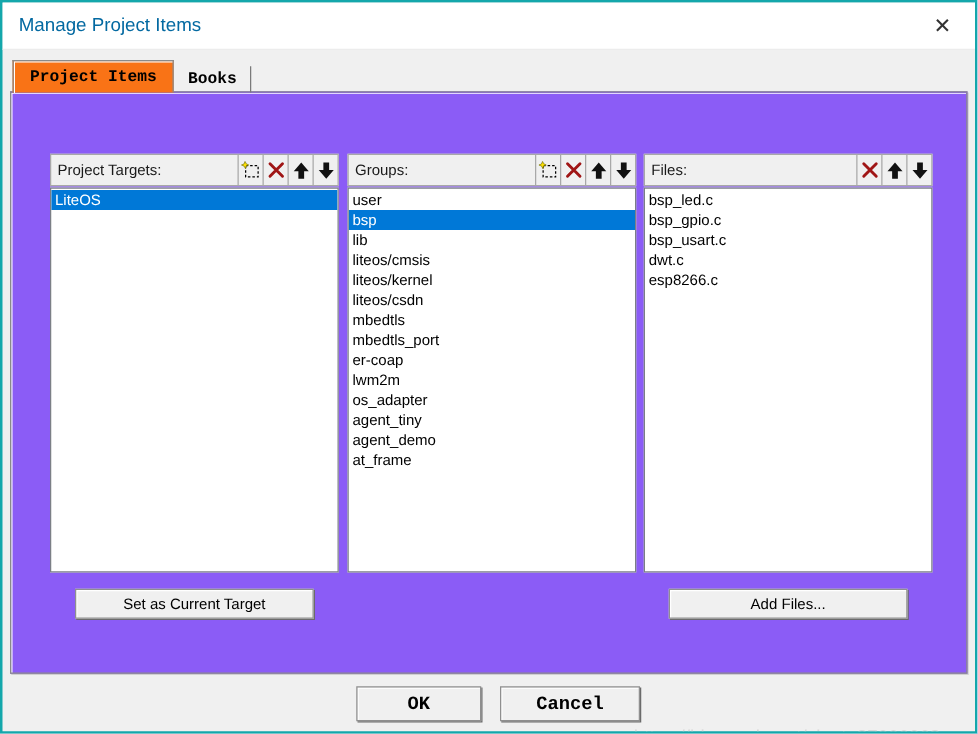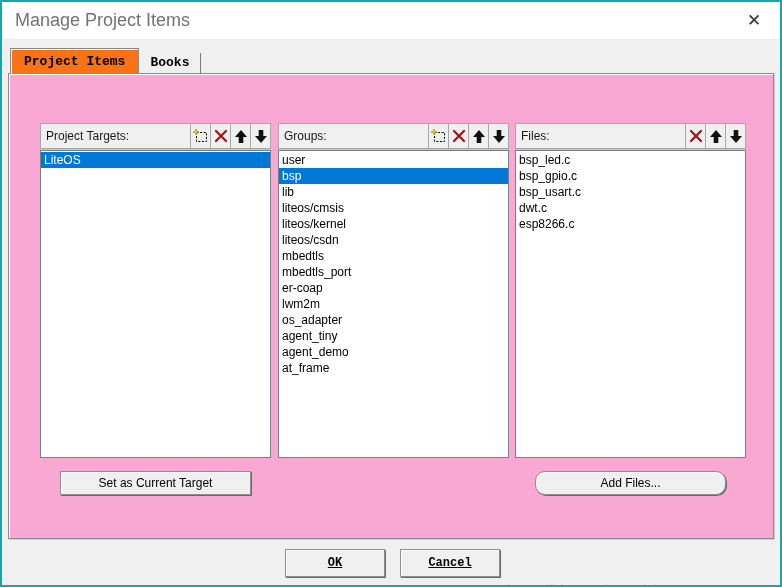--- a/index.html
+++ b/index.html
@@ -5,46 +5,46 @@
   html,body{margin:0;padding:0;background:#ffffff;}
   *{box-sizing:border-box;}
   .window{
     position:relative;width:782px;height:587px;
     border:2px solid #14a7ab;background:#f0f0f0;
     font-family:"Liberation Sans",sans-serif;color:#000;overflow:hidden;
   }
   
   .titlebar{position:absolute;left:0;top:0;width:100%;height:38px;background:#ffffff;
     display:flex;align-items:center;padding-left:13px;border-bottom:1px solid #ececec;}
-  .title{font-size:18px;color:#737373;}
+  .title{font-size:15px;color:#0369a1;}
   .close-btn{position:absolute;right:14px;top:7px;width:24px;height:24px;
     font-size:17px;line-height:24px;text-align:center;color:#333;font-weight:400;cursor:default;}
   
   .tabstrip{position:absolute;left:8px;top:46px;height:26px;display:flex;align-items:flex-end;z-index:3;}
   .tab{font-family:"Liberation Mono",monospace;font-weight:700;font-size:13px;white-space:nowrap;}
   .tab.active{height:26px;line-height:25px;padding:0 13px;background:#f97316;
     border:1px solid #8a8a8a;border-bottom:none;box-shadow:inset 1px 1px 0 #ffffff;}
   .tab.inactive{height:21px;line-height:20px;padding:0 11px;border-right:1px solid #7a7a7a;}
   
-  .tabpage{position:absolute;left:6px;top:71px;width:766px;height:466px;background:#f9a8d4;
+  .tabpage{position:absolute;left:6px;top:71px;width:766px;height:466px;background:#8b5cf6;
     border:1px solid #8a8a8a;box-shadow:inset 1px 1px 0 #ffffff,1px 1px 0 #d0d0d0;z-index:1;}
   
   .col-header{position:absolute;height:26px;border:1px solid #a8a8a8;background:#f0f0f0;
     display:flex;align-items:stretch;}
   .col-label{flex:1;font-size:12px;color:#1a1a1a;line-height:24px;padding-left:5px;}
   .tool-cell{width:20px;display:flex;align-items:center;justify-content:center;border-left:1px solid #a8a8a8;}
   .list{position:absolute;background:#ffffff;border:1px solid #7b7f86;overflow:hidden;
     font-size:12px;padding-top:1px;}
   .list-item{height:16px;line-height:16px;padding:0 3px;white-space:nowrap;}
   .list-item.selected{background:#0078d7;color:#ffffff;}
   
   .btn3d{position:absolute;background:#f0f0f0;border:1px solid #8f8f8f;
     box-shadow:1px 1px 0 #6b6b6b,inset 1px 1px 0 #ffffff;
     display:flex;align-items:center;justify-content:center;font-size:12px;cursor:default;}
-  .btn-mono{font-family:"Liberation Mono",monospace;font-weight:700;font-size:12px;text-decoration:underline;}
+  .btn-mono{font-family:"Liberation Mono",monospace;font-weight:700;font-size:15px;}
   
   .watermark{position:absolute;left:505px;top:555px;z-index:20;font-size:15px;
     color:rgba(214,214,214,0.95);white-space:nowrap;pointer-events:none;margin-top:24px;}
   .icon-svg{display:block;}
 </style>
 </head>
 <body>
 
 <div class="window">
 
@@ -148,23 +148,23 @@
           </svg>
       </span>
     </div>
     <div class="list" style="left:506px;top:76px;width:231px;height:308px;">
         <div class="list-item">bsp_led.c</div>
         <div class="list-item">bsp_gpio.c</div>
         <div class="list-item">bsp_usart.c</div>
         <div class="list-item">dwt.c</div>
         <div class="list-item">esp8266.c</div>
       </div>
-    <div class="btn3d" style="left:526px;top:397px;width:191px;height:24px;border-radius:10px;">Add Files...</div>
+    <div class="btn3d" style="left:526px;top:397px;width:191px;height:24px;">Add Files...</div>
 
   </div>
 
   <div class="btn3d btn-mono" style="left:283px;top:547px;width:100px;height:28px;">OK</div>
-  <div class="btn3d btn-mono" style="left:398px;top:547px;width:100px;height:28px;">Cancel</div>
+  <div class="btn3d btn-mono" style="left:398px;top:547px;width:112px;height:28px;">Cancel</div>
   <div class="btn3d btn-mono" style="left:656px;top:547px;width:114px;height:28px;margin-top:44px;">Help</div>
 
   <div class="watermark">https://blog.csdn.net/sinat_27066063</div>
 
 </div>
 
 </body></html>

